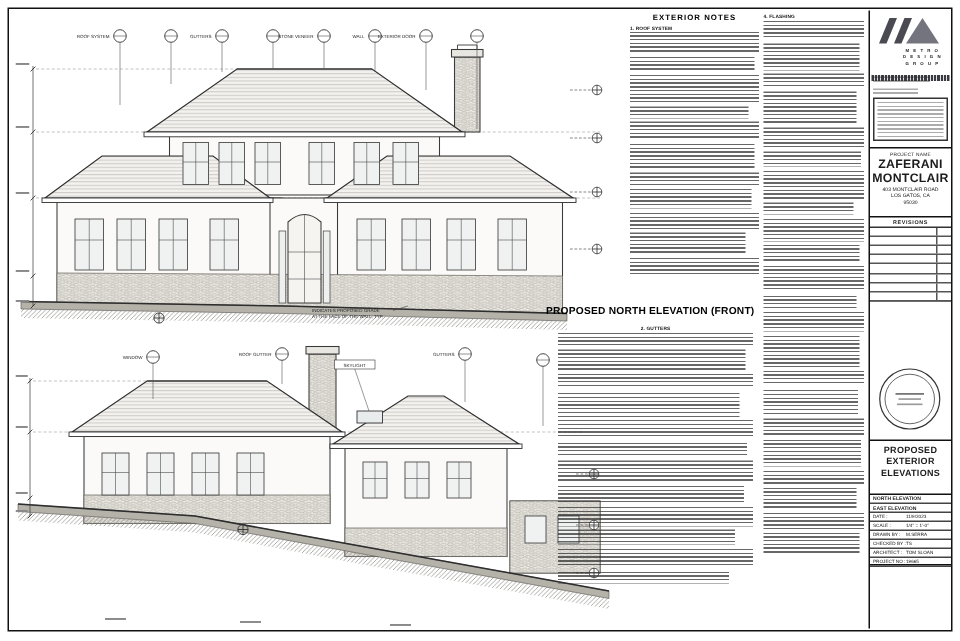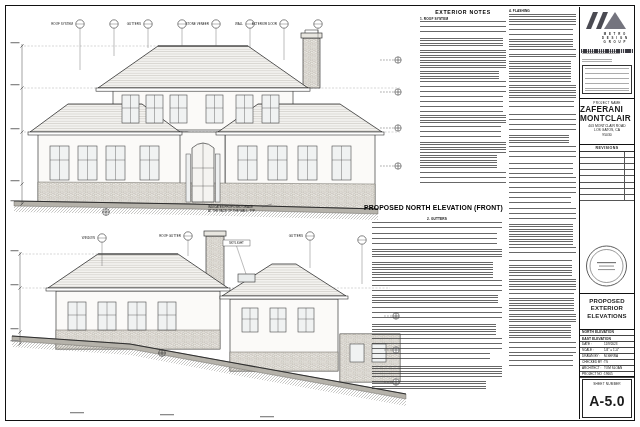--- a/index.html
+++ b/index.html
@@ -10,21 +10,21 @@
   
   .tl{background-image:repeating-linear-gradient(to bottom,rgba(45,45,45,.72) 0,rgba(45,45,45,.72) .9px,transparent .9px,transparent 2.5px);margin-bottom:2.6px;}
   .tl.light{opacity:.55;}
   .microhead{font-size:3.2px;font-weight:bold;letter-spacing:.1px;line-height:4px;color:#111;}
   .notes-header{font-size:5.2px;font-weight:bold;letter-spacing:.7px;text-align:center;color:#000;}
   .elev-title{font-size:6.8px;font-weight:bold;letter-spacing:.15px;text-align:center;white-space:nowrap;color:#000;}
   
   .tblock{position:absolute;left:579px;top:6.6px;width:54px;height:412px;border-left:1.1px solid #111;background:#fff;}
   .tb-sec{position:relative;width:100%;box-sizing:border-box;}
   .tagbar{height:4.5px;background:#3a3a42;background-image:repeating-linear-gradient(to right,transparent 0 1.5px,rgba(255,255,255,.85) 1.5px 2.2px);margin:0 1px;}
-  .projname{font-size:8.2px;font-weight:bold;line-height:9px;letter-spacing:.2px;}
+  .projname{font-size:8.2px;font-weight:bold;text-align:center;line-height:9px;letter-spacing:.2px;}
   .tinylabel{font-size:3.2px;text-align:center;letter-spacing:.2px;color:#222;}
   .addr{font-size:3.4px;text-align:center;line-height:4.2px;}
   .revlabel{font-size:3.6px;font-weight:bold;text-align:center;letter-spacing:.4px;border-bottom:.6px solid #333;padding:1.5px 0 1px;}
   .revrow{height:5.1px;border-bottom:.5px solid #555;position:relative;}
   .revrow:after{content:"";position:absolute;right:9px;top:0;bottom:0;border-left:.5px solid #555;}
   .stitle{font-size:6px;font-weight:bold;text-align:center;line-height:7.6px;letter-spacing:.2px;}
   .scope{font-size:3.4px;font-weight:bold;line-height:4px;padding:.8px 0 .4px 2px;border-bottom:.5px solid #444;}
   .frow{display:flex;justify-content:flex-start;font-size:3.1px;line-height:3.6px;border-bottom:.5px solid #444;padding:.9px 0 .5px 2px;}
   .frow .lbl{width:22px;color:#111;}
   .frow .val{color:#111;}
@@ -459,21 +459,15 @@
       <div class="frow">
         <span class="lbl">ARCHITECT :</span>
         <span class="val">TOM SLOAN</span>
       </div>
       <div class="frow">
         <span class="lbl">PROJECT NO :</span>
         <span class="val">19665</span>
       </div>
     </div>
 
-    <div class="tb-sec" style="height:43px;">
-      <div class="snbox">
-        <div class="snlabel">SHEET NUMBER</div>
-        <div class="snum">A-5.0</div>
-      </div>
-    </div>
 
   </div>
 </div>
 
 </body></html>

